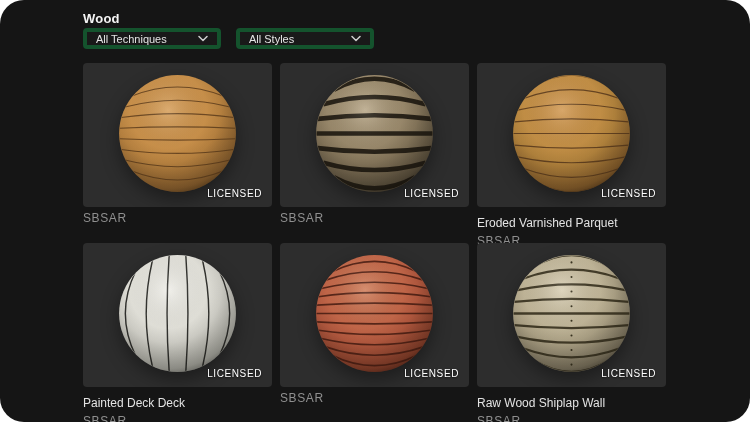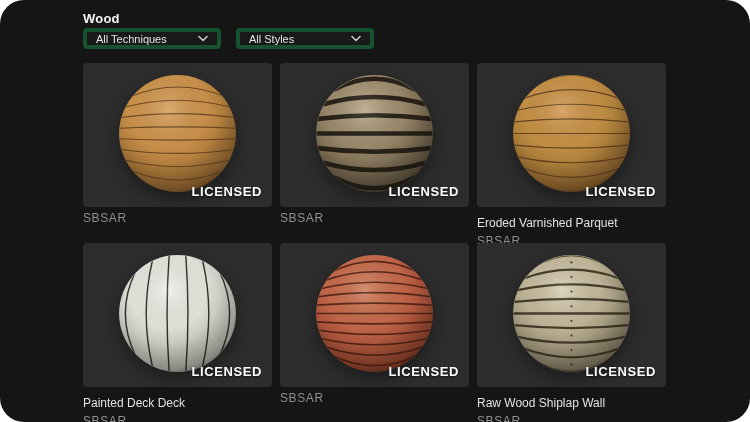--- a/index.html
+++ b/index.html
@@ -9,21 +9,21 @@
   .page-title{position:absolute;left:0;top:11px;font-size:13px;font-weight:bold;color:#f4f4f4;letter-spacing:.2px;}
   .filter{position:absolute;top:28px;height:21px;width:138px;box-sizing:border-box;background:#191919;border:4px solid #14532d;border-radius:4px;display:flex;align-items:center;justify-content:space-between;padding:0 9px;color:#e4e4e4;font-size:11px;cursor:pointer;}
   .filter.f0{left:0;}
   .filter.f1{left:127px;margin-left:26px;}
   .filter .chev{display:flex;align-items:center;margin-left:6px;}
   .grid{position:absolute;left:0;top:63px;display:grid;grid-template-columns:repeat(3,189px);column-gap:8px;row-gap:0;}
   .card{width:189px;height:180px;cursor:pointer;}
   .tile{position:relative;width:189px;height:144px;background:#2d2d2d;border-radius:4px;overflow:hidden;}
   .sphere{position:absolute;left:33px;top:9px;width:123px;height:123px;filter:drop-shadow(0 7px 9px rgba(0,0,0,.38));}
   .sphere svg{width:100%;height:100%;display:block;}
-  .licensed{position:absolute;right:10px;bottom:8px;font-size:13px;font-weight:bold;color:#ffffff;letter-spacing:.6px;text-shadow:0 1px 2px rgba(0,0,0,.7);}
+  .licensed{position:absolute;right:10px;bottom:8px;font-size:10px;font-weight:normal;color:#ffffff;letter-spacing:.6px;text-shadow:0 1px 2px rgba(0,0,0,.7);}
   .mat-name{margin-top:9px;font-size:12px;line-height:14px;color:#e3e3e3;}
   .mat-format{margin-top:4px;font-size:12px;color:#8f8f8f;letter-spacing:.6px;}
 </style>
 </head>
 <body>
 
 <div class="panel">
   <div class="content">
     <div class="page-title">Wood</div>
 

